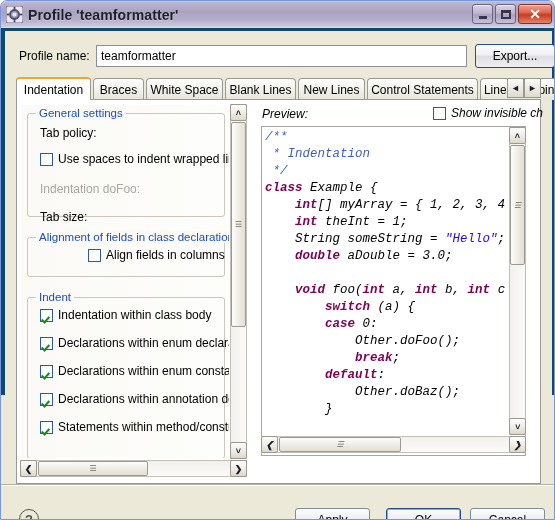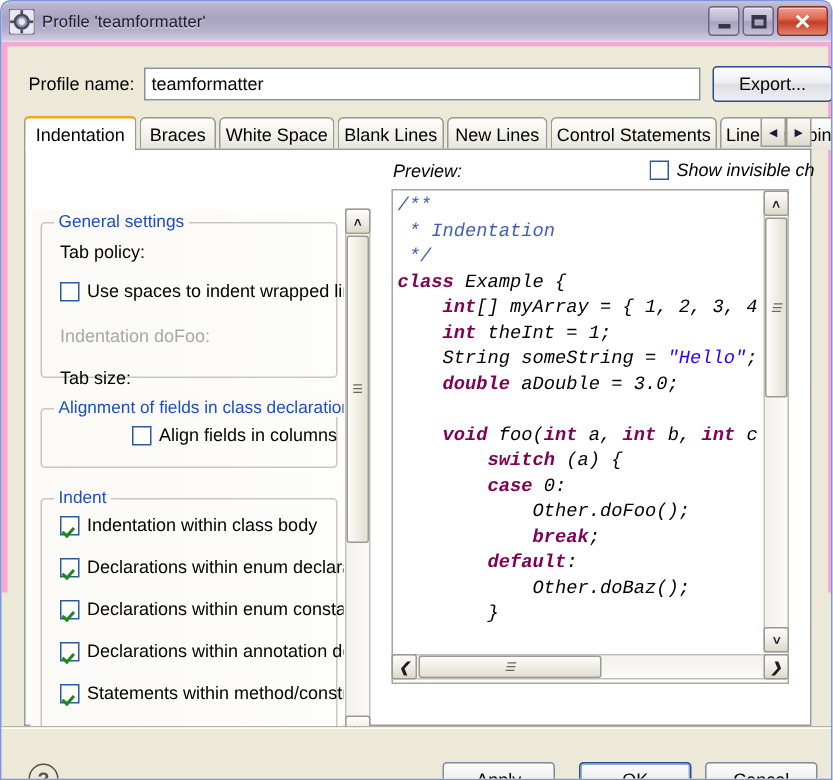--- a/index.html
+++ b/index.html
@@ -29,21 +29,21 @@
     border-bottom: 1px solid #9b95b5;
     border-radius: 6px 6px 0 0;
     display: flex; align-items: center;
   }
   #win-icon {
     width: 17px; height: 17px;
     margin-left: 5px; margin-right: 5px;
     flex: 0 0 auto;
   }
   #win-title {
-    font-size: 11px; font-weight: normal;
+    font-size: 14px; font-weight: bold;
     color: #20202a;
     white-space: nowrap;
     letter-spacing: 0.1px;
     text-shadow: 0 1px 0 rgba(255,255,255,0.35);
   }
   #win-buttons {
     position: absolute; right: 4px; top: 3px;
     display: flex; gap: 2px; align-items: center;
   }
   .winbtn {
@@ -73,21 +73,21 @@
   .max-sq {
     width: 10px; height: 9px;
     border: 2px solid #3a3448; border-top-width: 3px;
     box-sizing: border-box;
   }
 
   
   #content {
     position: absolute; left: 0; top: 27px;
     width: 555px; height: 367px;
-    background: #f9a8d4;
+    background: #0c4a6e;
   }
   #dialog-area {
     position: absolute; left: 4px; top: 3px;
     width: 547px; height: 453px;
     background: #ece9d8;
   }
 
   
   #profile-row {
     position: absolute; left: 14px; top: 14px;
@@ -167,21 +167,21 @@
     position: absolute; left: 11px; top: 68px;
     width: 525px; height: 385px;
     box-sizing: border-box;
     border: 1px solid #9a9a94;
     background: #ffffff;
   }
 
   
   #left-pane {
     position: absolute; left: 3px; top: 4px;
-    width: 227px; height: 376px; margin-top: 35px;
+    width: 227px; height: 376px;
   }
   #left-scrollarea {
     position: absolute; left: 0; top: 0;
     width: 210px; height: 355px;
     overflow: hidden;
     background: linear-gradient(to right,#fbfaf6,#fdfdfb);
     border: 1px solid #ffffff;
     box-sizing: border-box;
   }
   .group {

